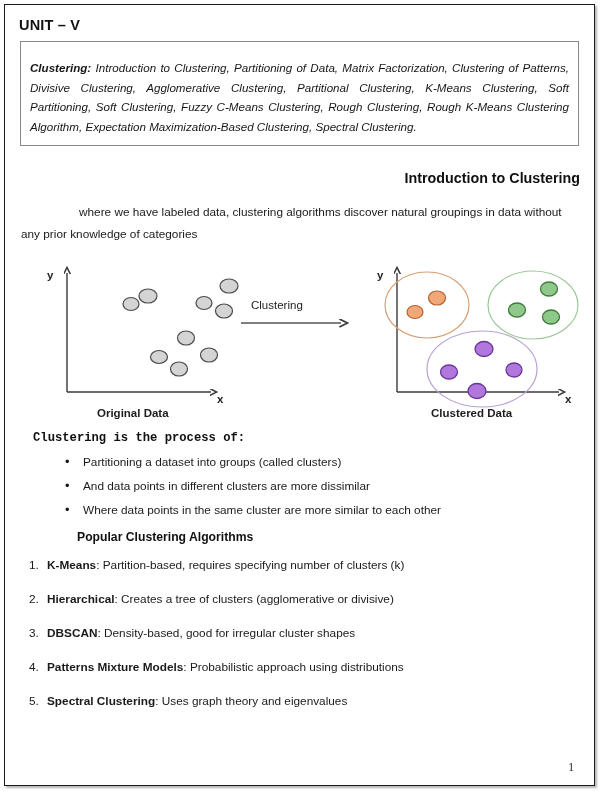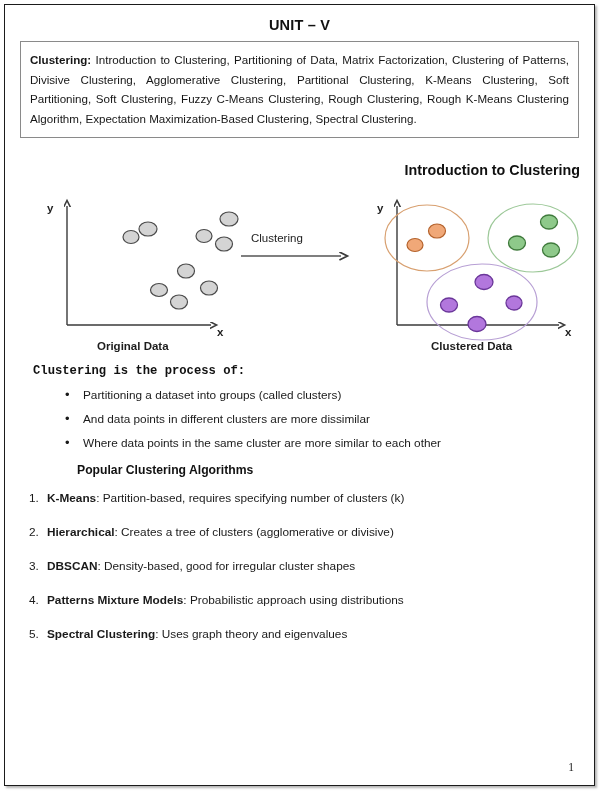--- a/index.html
+++ b/index.html
@@ -25,32 +25,32 @@
     box-sizing: border-box;
     width: 100%;
     height: 100%;
     border: 1.5px solid #1b1b1b;
     box-shadow: 2px 2px 2px rgba(120,120,120,0.55);
     background: #ffffff;
     padding: 8px 14px 0 14px;
     position: relative;
   }
   .unit-title {
-    text-align: center;
     font-size: 14.5px;
     font-weight: bold;
     color: #111111;
     letter-spacing: 0.2px;
     margin: 4px 0 8px 0;
   }
   .syllabus-box {
     border: 1.2px solid #8a8a8a;
     box-sizing: border-box;
-    padding: 8px 9px 9px 9px;
+    padding: 16px 9px 9px 9px;
     margin: 0 1px 0 1px;
+    font-style: italic;
   }
   .syllabus-text {
     font-size: 11.6px;
     line-height: 19.5px;
     color: #161616;
     text-align: justify;
     margin: 0;
   }
   .syllabus-text b { font-weight: bold; }
 
@@ -170,20 +170,21 @@
   <div class="page-border">
 
     <div class="unit-title">UNIT – V</div>
 
     <div class="syllabus-box">
       <p class="syllabus-text"><b>Clustering:</b><span> Introduction to Clustering, Partitioning of Data, Matrix Factorization, Clustering of Patterns, Divisive Clustering, Agglomerative Clustering, Partitional Clustering, K-Means Clustering, Soft Partitioning, Soft Clustering, Fuzzy C-Means Clustering, Rough Clustering, Rough K-Means Clustering Algorithm, Expectation Maximization-Based Clustering, Spectral Clustering.</span></p>
     </div>
 
     <div class="section-heading">Introduction to Clustering</div>
 
+    <p class="para second">where we have labeled data, clustering algorithms discover natural groupings in data without any prior knowledge of categories</p>
 
     <div class="diagram-wrap">
       <svg width="570" height="168" viewBox="0 0 570 168" xmlns="http://www.w3.org/2000/svg">
         <defs>
           <marker id="arrowhead" markerWidth="7" markerHeight="7" refX="1" refY="2.5" orient="auto">
             <path d="M0,0 L5,2.5 L0,5" fill="none" stroke="#3a3a3a" stroke-width="1.1"></path>
           </marker>
         </defs>
 
         <g>

